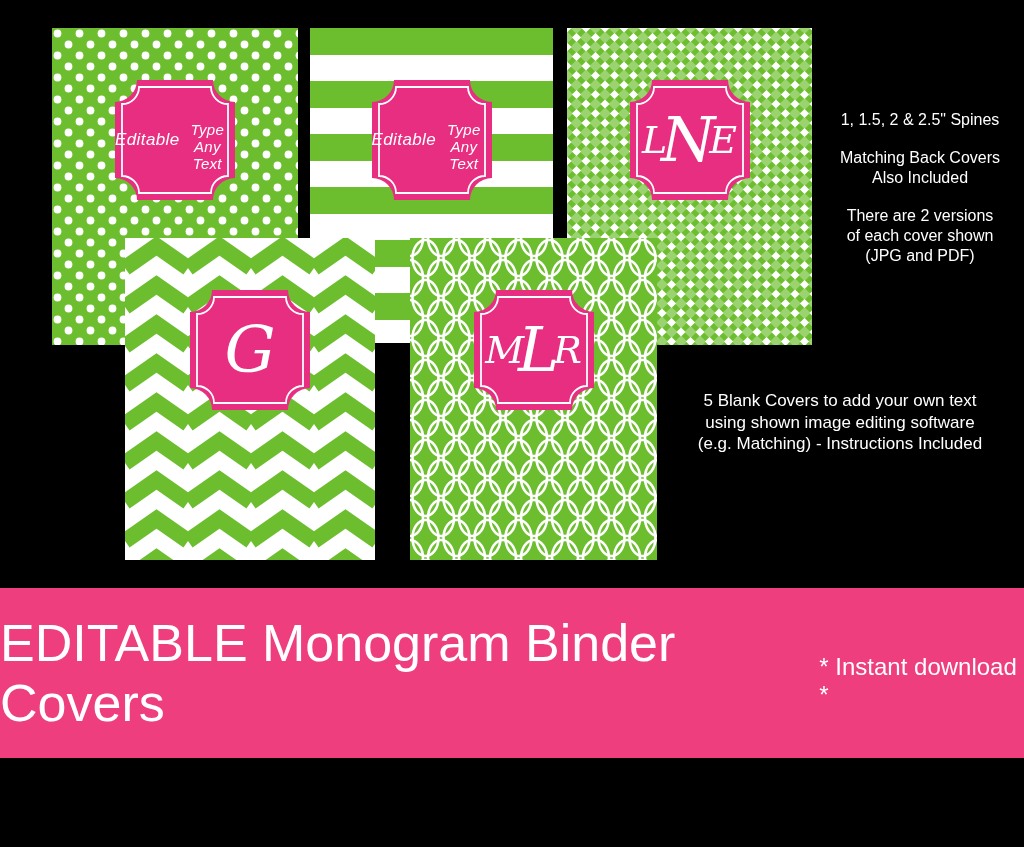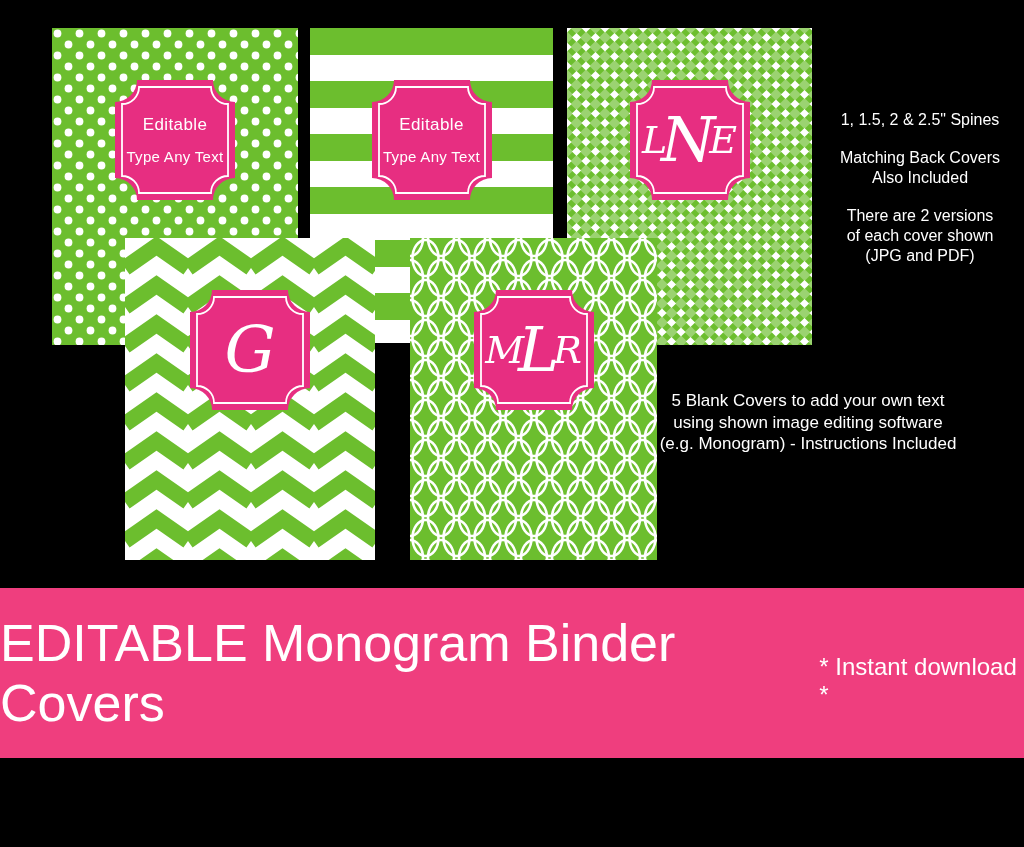--- a/index.html
+++ b/index.html
@@ -24,35 +24,35 @@
   .fill-white{fill:#fff;}
   .fill-light{fill:rgba(255,255,255,0.32);}
   .stroke-white{stroke:#fff;}
   
   .plaque{position:absolute;left:50%;top:52px;width:120px;height:120px;transform:translateX(-50%);}
   .plaque svg{position:absolute;left:0;top:0;}
   .plaque-fill{fill:var(--plaque-pink);}
   .plaque-inner{fill:none;stroke:#fff;stroke-width:1.8px;}
   .plaque-content{
     position:absolute;left:0;top:0;right:0;bottom:0;
-    display:flex;flex-direction:column;align-items:center;justify-content:center;
-    color:#fff;text-align:center;
+    display:flex;align-items:center;justify-content:center;
+    color:#fff;text-align:center;font-style:italic;
   }
   .editable-label{font-size:17px;letter-spacing:.4px;}
   .type-any-label{font-size:15px;margin-top:13px;letter-spacing:.3px;}
   .monogram{flex-direction:row;font-family:"DejaVu Serif", serif;font-style:italic;line-height:1;}
   .mono-side{font-size:38px;}
   .mono-mid{font-size:62px;margin:0 -6px;}
   .mono-single{font-size:64px;}
   
   .info{position:absolute;color:#fff;text-align:center;z-index:3;}
   .info p{margin:0;line-height:20px;font-size:16px;}
   #info-top-right{left:818px;top:110px;width:204px;}
   #info-top-right .para{margin-bottom:18px;}
-  #info-mid-right{left:624px;top:390px;width:368px;}
+  #info-mid-right{left:656px;top:390px;width:368px;}
   #info-mid-right p{line-height:21.5px;font-size:17px;}
   #info-mid-right .para{margin-bottom:19px;}
   
   .banner{
     position:absolute;left:0;top:588px;width:1024px;height:170px;
     background:var(--banner-pink);color:#fff;z-index:3;
     display:flex;flex-direction:row;align-items:center;justify-content:center;
   }
   .banner-title{font-size:52px;letter-spacing:0;}
   .banner-subtitle{font-size:24px;margin-top:16px;}
@@ -202,21 +202,21 @@
       <p>There are 2 versions</p>
       <p>of each cover shown</p>
       <p>(JPG and PDF)</p>
     </div>
   </div>
 
   <div class="info" id="info-mid-right">
     <div class="para">
       <p>5 Blank Covers to add your own text</p>
       <p>using shown image editing software</p>
-      <p>(e.g. Monogram) - Instructions Included</p>
+      <p>(e.g. Matching) - Instructions Included</p>
     </div>
   </div>
 
   <div class="banner">
     <div class="banner-title">EDITABLE Monogram Binder Covers</div>
     <div class="banner-subtitle">* Instant download *</div>
   </div>
 
   <div class="footer">
     

